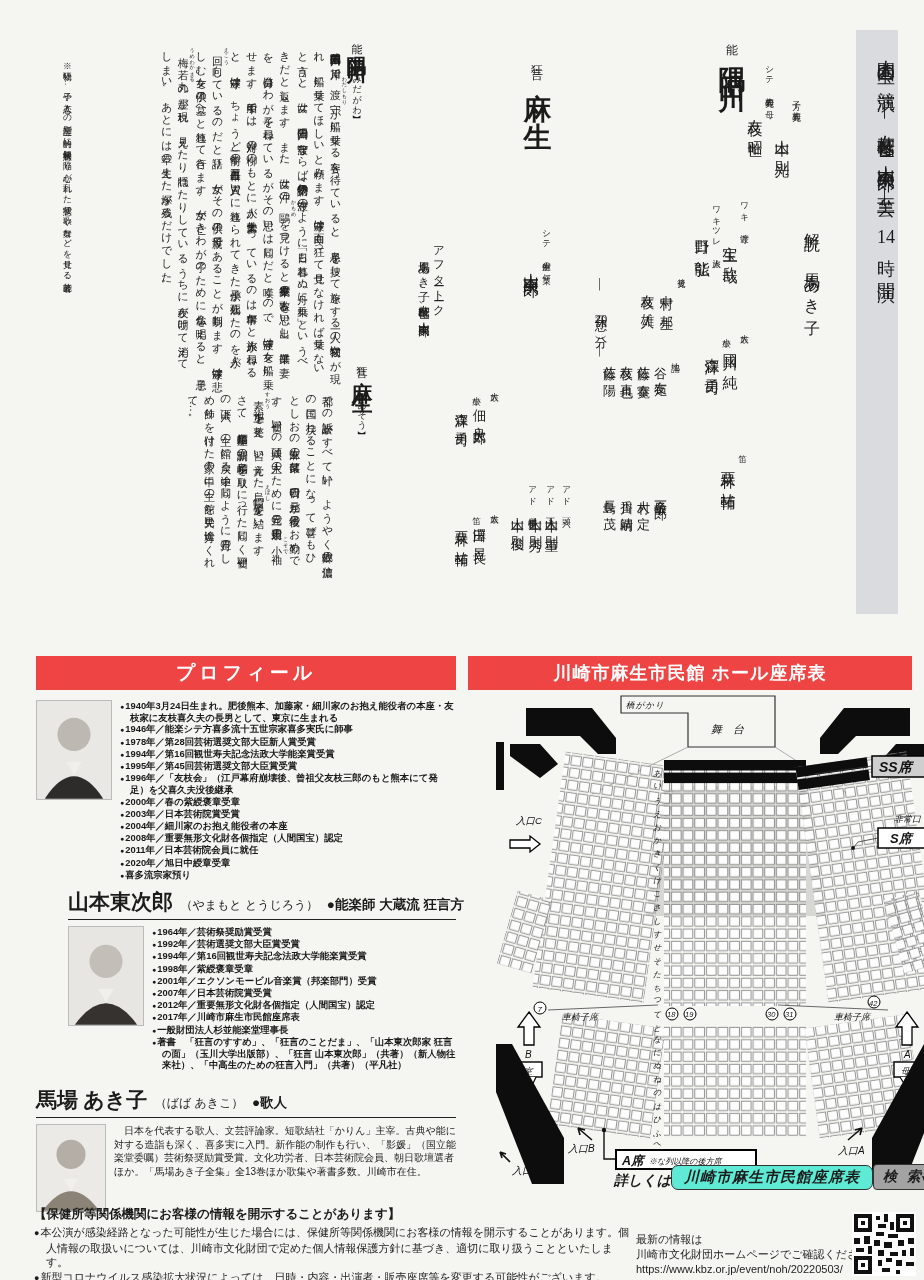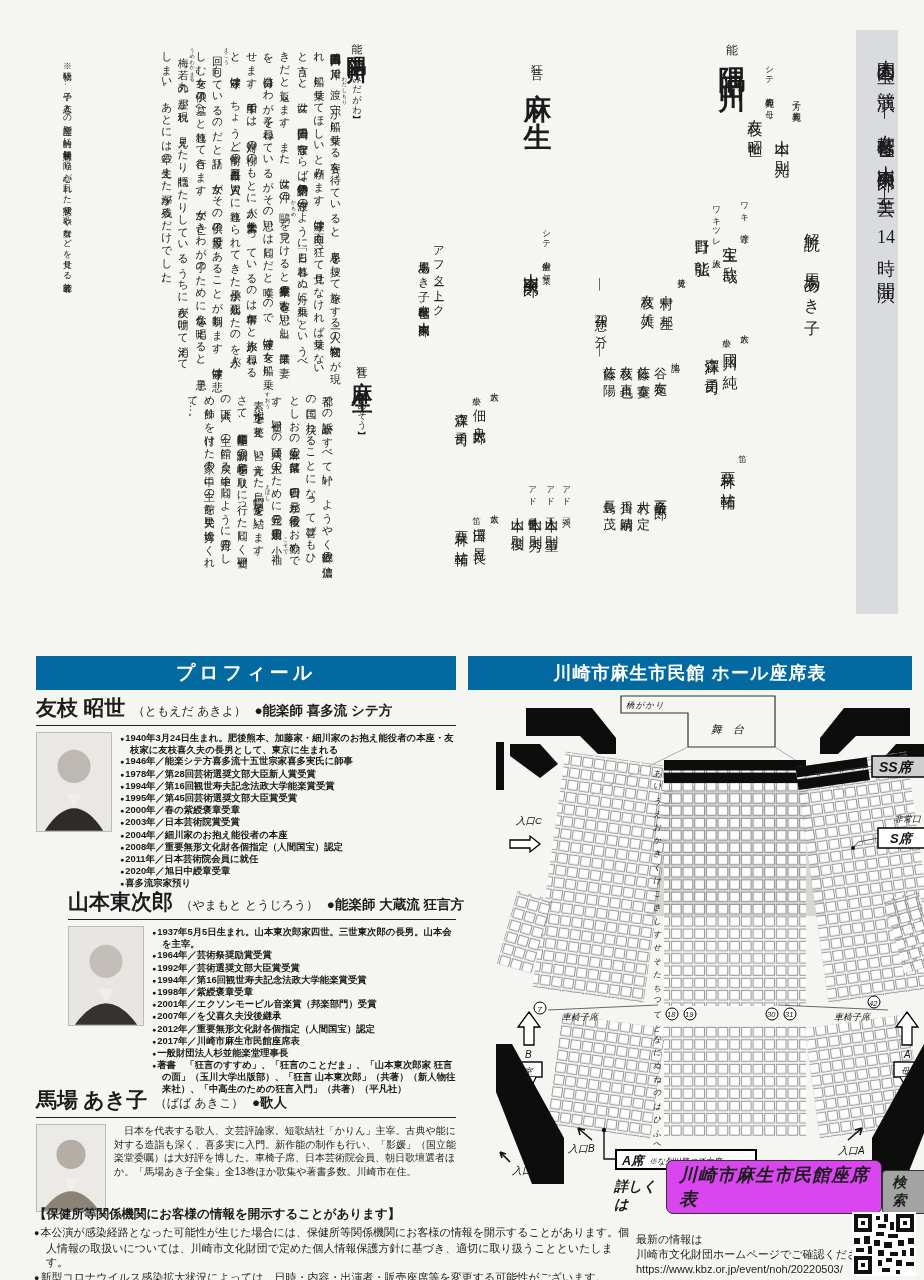--- a/index.html
+++ b/index.html
@@ -26,42 +26,42 @@
   .kyuukei { left:592px; top:278px; height:170px; font-size:12.5px; letter-spacing:2px; }
   .aft { font-size:11.5px; letter-spacing:1px; }
   .aft .names { padding-top:14px; }
   .para { font-size:10.8px; line-height:16.4px; letter-spacing:0.6px; }
   .para rt { font-size:5.2px; letter-spacing:0; }
   .note { font-size:8.8px; line-height:13px; letter-spacing:0.5px; color:#222; }
   .dtitle .genre { font-size:11px; }
   .dtitle .big { font-weight:bold; margin-inline-start:6px; }
   .dtitle .reading { font-size:9px; margin-inline-start:6px; }
   
-  .bar { background:#0369a1; color:#fff; text-align:center; font-weight:bold;
+  .bar { background:#ef4444; color:#fff; text-align:center; font-weight:bold;
          font-size:19px; letter-spacing:4px; line-height:34px; height:34px; }
   .person { position:absolute; width:420px; }
   .phead { border-bottom:1.5px solid #222; padding-bottom:3px; white-space:nowrap; }
   .pname { font-family:"Liberation Serif","DejaVu Serif",serif; font-size:21px; font-weight:bold; }
   .pkana { font-size:12px; margin-left:3px; }
   .ptitle { font-size:13.5px; font-weight:bold; margin-left:4px; }
   .pbody { display:flex; margin-top:6px; gap:8px; }
   .photo { flex:0 0 auto; border:1px solid #bbb; background:#e8e7e4; }
   .bullets { font-size:9.4px; line-height:11.2px; color:#1a1a1a; }
   .b { padding-left:10px; text-indent:-10px;font-weight:bold; }
   .b::before { content:"●"; font-size:7px; margin-right:1px; }
   .pbio { font-size:10px; line-height:13.5px; }
   
   .seatwrap { position:absolute; left:496px; top:694px; width:444px; height:502px;font-style:italic; }
   svg text { font-family:"Liberation Sans",sans-serif; fill:#111; }
   .rowlab { position:absolute; writing-mode:vertical-rl; text-orientation:upright;
             font-size:8px; letter-spacing:4.3px; color:#111; line-height:8px; }
   .detail-row { position:absolute; left:118px; top:466px; display:flex; align-items:flex-end; }
   .dlabel { font-size:14px; font-weight:bold; }
-  .dbox { border:1.5px solid #333; border-radius:7px; padding:2px 12px; font-size:18px;
-          font-weight:bold; letter-spacing:1px; background:#d946ef; }
+  .dbox { border:1.5px solid #333; border-radius:7px; padding:2px 12px; font-size:15px;
+          font-weight:bold; letter-spacing:1px; background:#5eead4; }
   .dbtn { border:1.5px solid #333; border-radius:4px; padding:3px 9px; font-size:14px;
           font-weight:bold; background:#a3a3a3; letter-spacing:3px; }
   
   .notice { position:absolute; left:34px; top:1206px; width:600px; }
   .ntitle { font-size:12.5px; font-weight:bold; margin-bottom:2px; }
   .nline { font-size:11px; line-height:14.6px; padding-left:12px; text-indent:-12px; }
   .nline::before { content:"●"; font-size:9px; margin-right:1px; }
   .rinfo { position:absolute; left:636px; top:1232px; font-size:11px; line-height:15px; }
   .qr { position:absolute; left:852px; top:1212px; }
 </style>
@@ -191,38 +191,34 @@
 
   <div class="v dtitle" style="left:348px;top:358px;height:260px;">
     <span class="genre">狂言</span><span class="big" style="font-size:21px;letter-spacing:12px;">麻生</span><span class="reading">【あそう】</span>
   </div>
   <div class="v para" style="left:94px;top:388px;height:178px;width:242px;">都での訴訟がすべて叶い、ようやく故郷の信濃の国に戻れることになって喜びもひとしおの麻生の何某は、明日の元旦が最後のお勤めです。召使いの頭六は主人のために元旦の正装用の<ruby>小袖<rt>こそで</rt></ruby>・<ruby>素袍<rt>すおう</rt></ruby>上下を整え、習い覚えた<ruby>烏帽子<rt>えぼし</rt></ruby>髪を結います。さて、烏帽子屋に新調の烏帽子を取りに行った同じく召使いの下六は、主の館に戻る途中、同じように正月のしめ飾りを付けた家々の中に主の館を見失い途方にくれて…。</div>
 </div>
 
 <div class="abs bar" style="left:36px;top:656px;width:420px;">プロフィール</div>
 
 <div class="person" style="left:36px;top:694px;">
-  <div class="phead">
-    <span class="pname">友枝 昭世</span>
-    <span class="pkana">（ともえだ あきよ）</span>
-    <span class="ptitle">●能楽師 喜多流 シテ方</span>
-  </div>
   <div class="pbody">
     <svg class="photo" width="76" height="100" viewBox="0 0 76 100">
       <rect width="76" height="100" fill="#e9e8e5"></rect>
       <circle cx="38" cy="34" r="17" fill="#bdb8b2"></circle>
       <path d="M8 100 Q38 54 68 100 Z" fill="#2e2c2a"></path>
       <path d="M30 62 L38 76 L46 62" fill="#f1efec"></path>
     </svg>
     <div class="bullets">
         <div class="b">1940年3月24日生まれ。肥後熊本、加藤家・細川家のお抱え能役者の本座・友枝家に友枝喜久夫の長男として、東京に生まれる</div>
         <div class="b">1946年／能楽シテ方喜多流十五世宗家喜多実氏に師事</div>
         <div class="b">1978年／第28回芸術選奨文部大臣新人賞受賞</div>
         <div class="b">1994年／第16回観世寿夫記念法政大学能楽賞受賞</div>
         <div class="b">1995年／第45回芸術選奨文部大臣賞受賞</div>
+        <div class="b">1996年／「友枝会」（江戸幕府崩壊後、曾祖父友枝三郎のもと熊本にて発足）を父喜久夫没後継承</div>
         <div class="b">2000年／春の紫綬褒章受章</div>
         <div class="b">2003年／日本芸術院賞受賞</div>
         <div class="b">2004年／細川家のお抱え能役者の本座</div>
         <div class="b">2008年／重要無形文化財各個指定（人間国宝）認定</div>
         <div class="b">2011年／日本芸術院会員に就任</div>
         <div class="b">2020年／旭日中綬章受章</div>
         <div class="b">喜多流宗家預り</div>
       </div>
   </div>
 </div>
@@ -234,27 +230,26 @@
     <span class="ptitle">●能楽師 大蔵流 狂言方</span>
   </div>
   <div class="pbody">
     <svg class="photo" width="76" height="100" viewBox="0 0 76 100">
       <rect width="76" height="100" fill="#e7e6e3"></rect>
       <circle cx="38" cy="35" r="17" fill="#c3beb8"></circle>
       <path d="M6 100 Q38 56 70 100 Z" fill="#35322f"></path>
       <path d="M30 63 L38 77 L46 63" fill="#f1efec"></path>
     </svg>
     <div class="bullets">
-        <div class="b">1937年5月5日生まれ。山本東次郎家四世。三世東次郎の長男。山本会を主宰。</div>
         <div class="b">1964年／芸術祭奨励賞受賞</div>
         <div class="b">1992年／芸術選奨文部大臣賞受賞</div>
         <div class="b">1994年／第16回観世寿夫記念法政大学能楽賞受賞</div>
         <div class="b">1998年／紫綬褒章受章</div>
         <div class="b">2001年／エクソンモービル音楽賞（邦楽部門）受賞</div>
-        <div class="b">2007年／を父喜久夫没後継承</div>
+        <div class="b">2007年／日本芸術院賞受賞</div>
         <div class="b">2012年／重要無形文化財各個指定（人間国宝）認定</div>
         <div class="b">2017年／川崎市麻生市民館座席表</div>
         <div class="b">一般財団法人杉並能楽堂理事長</div>
         <div class="b">著書　「狂言のすすめ」、「狂言のことだま」、「山本東次郎家 狂言の面」（玉川大学出版部）、「狂言 山本東次郎」（共著）（新人物往来社）、「中高生のための狂言入門」（共著）（平凡社）</div>
       </div>
   </div>
 </div>
 
 <div class="person" style="left:36px;top:1086px;">
   <div class="phead">
@@ -262,21 +257,21 @@
     <span class="pkana">（ばば あきこ）</span>
     <span class="ptitle">●歌人</span>
   </div>
   <div class="pbody">
     <svg class="photo" width="70" height="88" viewBox="0 0 70 88">
       <rect width="70" height="88" fill="#eceae7"></rect>
       <circle cx="35" cy="30" r="15" fill="#b5aea6"></circle>
       <path d="M6 88 Q35 48 64 88 Z" fill="#8a8376"></path>
       <path d="M28 55 L35 68 L42 55" fill="#f2f0ec"></path>
     </svg>
-    <div class="pbio">　日本を代表する歌人、文芸評論家。短歌結社「かりん」主宰。古典や能に対する造詣も深く、喜多実に入門。新作能の制作も行い、「影媛」（国立能楽堂委嘱）は大好評を博した。車椅子席、日本芸術院会員、朝日歌壇選者ほか。「馬場あき子全集」全13巻ほか歌集や著書多数。川崎市在住。</div>
+    <div class="pbio">　日本を代表する歌人、文芸評論家。短歌結社「かりん」主宰。古典や能に対する造詣も深く、喜多実に入門。新作能の制作も行い、「影媛」（国立能楽堂委嘱）芸術祭奨励賞受賞。文化功労者、日本芸術院会員、朝日歌壇選者ほか。「馬場あき子全集」全13巻ほか歌集や著書多数。川崎市在住。</div>
   </div>
 </div>
 
 <div class="abs bar" style="left:468px;top:656px;width:444px;font-size:18px;letter-spacing:1px;">川崎市麻生市民館 ホール座席表</div>
 
 <div class="seatwrap">
   <svg width="444" height="490" viewBox="0 0 444 490">
     <defs>
       <pattern id="sp" width="11.66" height="12.3" patternUnits="userSpaceOnUse">
         <rect x="0.7" y="1.2" width="9.6" height="9.4" fill="#fdfdfd" stroke="#6a6a6a" stroke-width="0.7"></rect>

